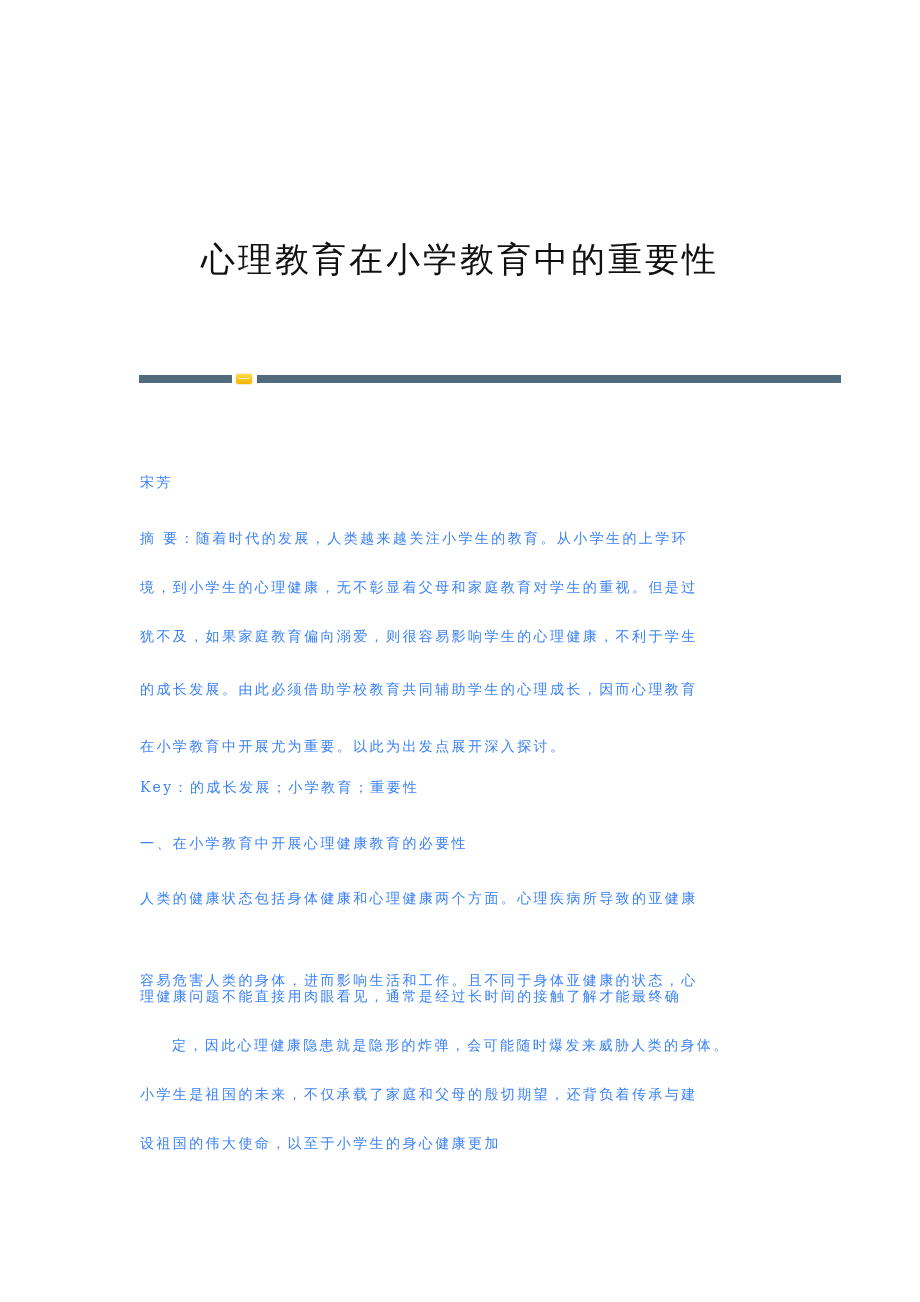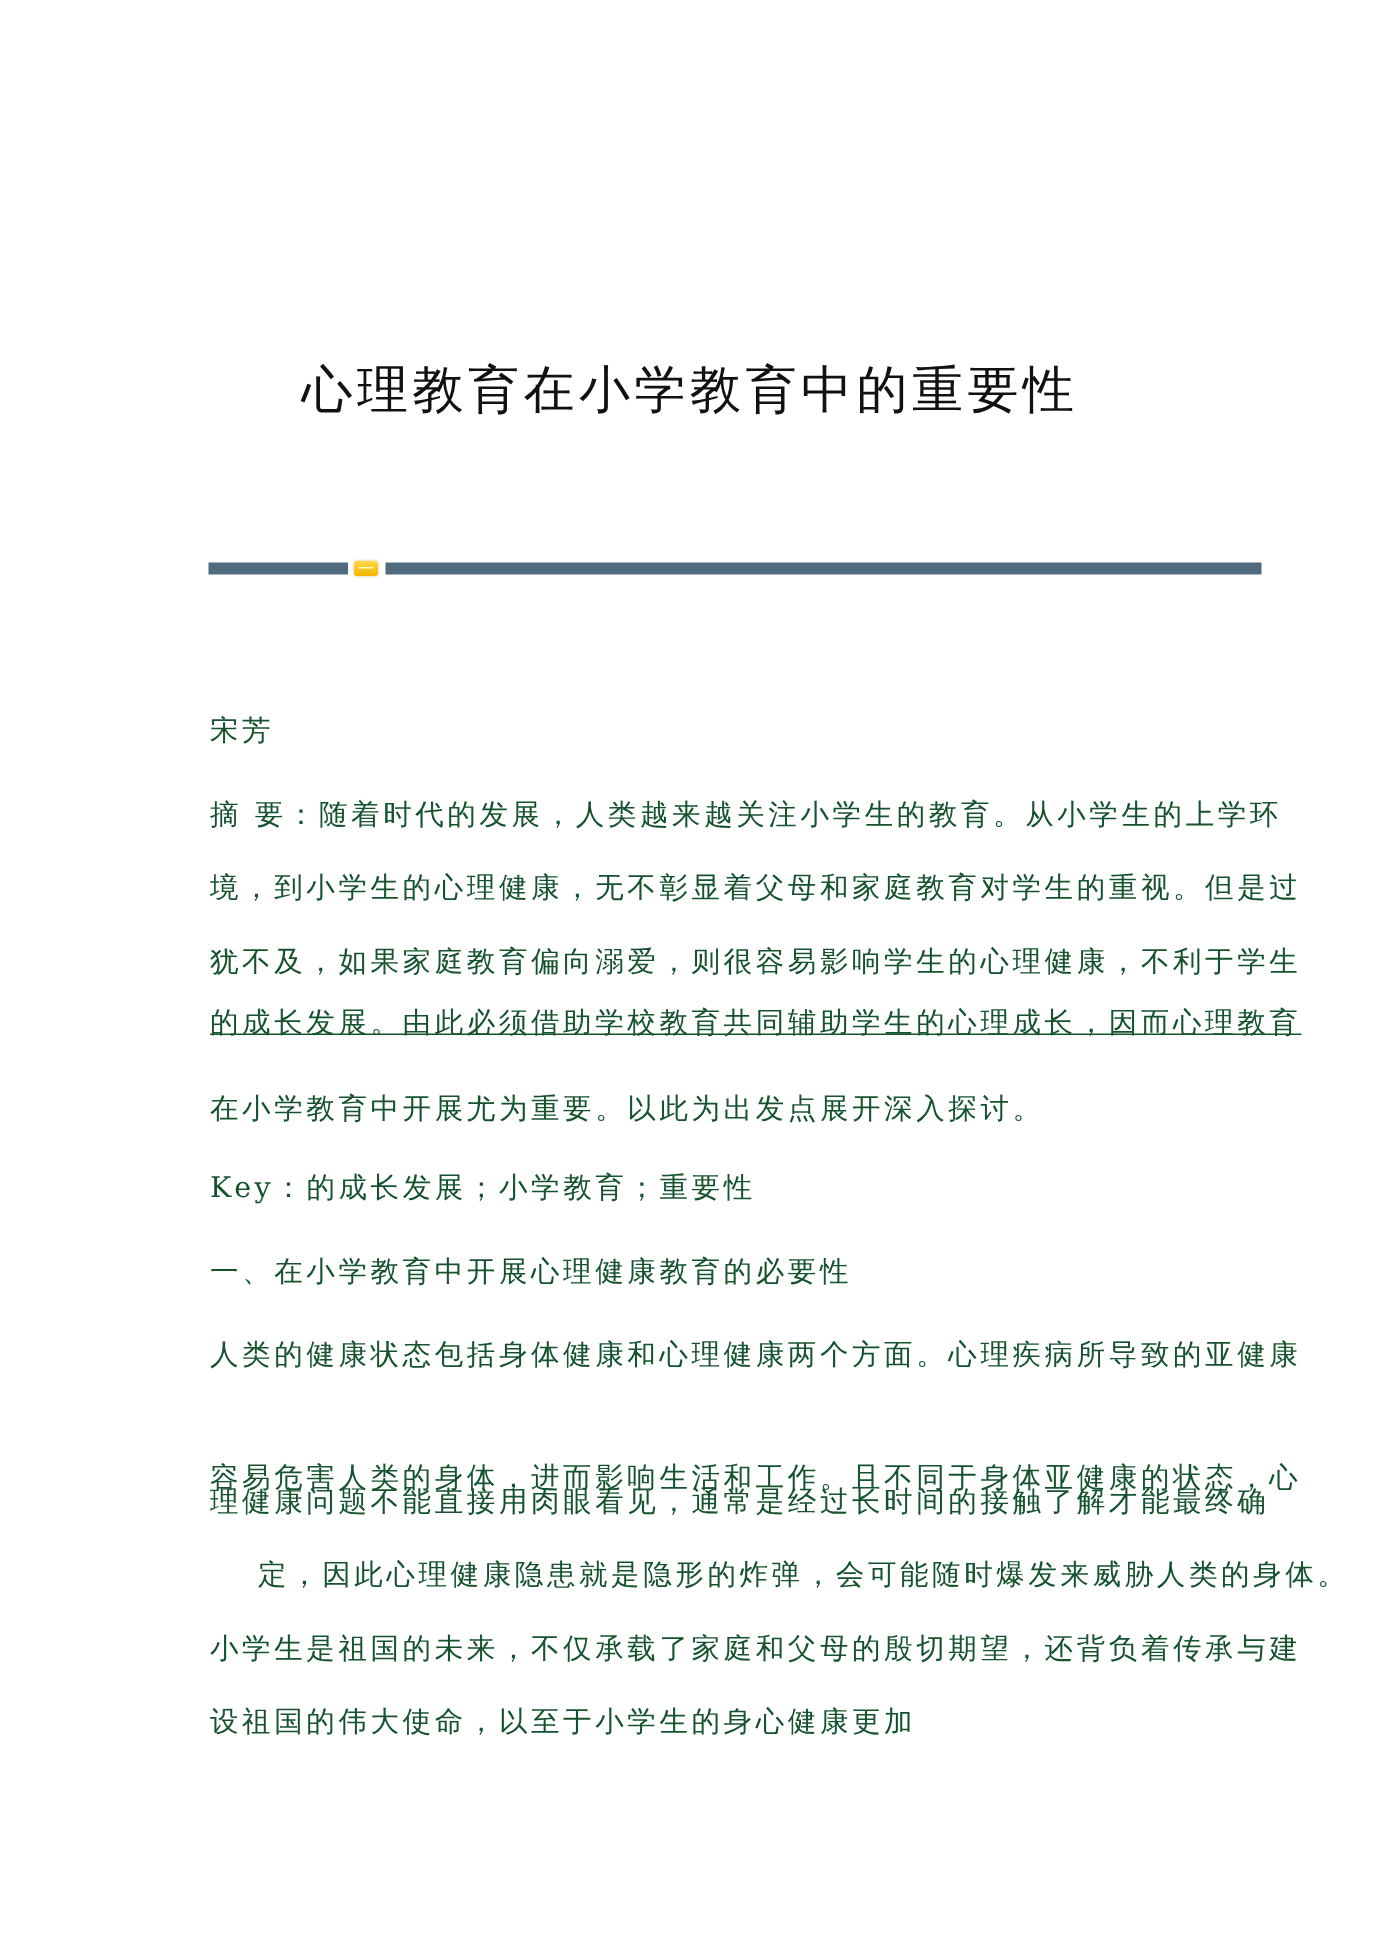--- a/index.html
+++ b/index.html
@@ -7,43 +7,43 @@
          font-family: "DejaVu Serif", "Liberation Serif", serif; color: #1a1a1a; }
   .title { position: absolute; left: 0; width: 920px; top: 214px; text-align: center;
            font-size: 34px; letter-spacing: 3px; color: #111; font-weight: normal; }
   .divider { position: absolute; top: 375px; height: 8px; left: 139px; width: 702px; }
   .divider .seg-left { position: absolute; left: 0; top: 0; width: 93px; height: 8px; background: #4f6b7d; }
   .divider .seg-right { position: absolute; left: 118px; top: 0; width: 584px; height: 8px; background: #4f6b7d; }
   .divider .ornament { position: absolute; left: 97px; top: -1px; width: 16px; height: 10px;
            background: linear-gradient(#ffd84a, #f3b400); border-radius: 2px;
            box-shadow: 0 0 2px rgba(180,120,0,0.5); }
   .divider .ornament::after { content: ""; position: absolute; left: 3px; right: 3px; top: 4px; height: 1px; background: #fff6c0; }
-  .text { position: absolute; left: 140px; width: 640px; font-size: 19px; letter-spacing: 2.4px; color: #14532d; white-space: nowrap; }
+  .text { position: absolute; left: 140px; width: 640px; font-size: 14px; letter-spacing: 2.4px; color: #3b82f6; white-space: nowrap; }
   .line { position: absolute; left: 0; }
 </style>
 </head>
 <body>
 
 <div>
   <h1 class="title">心理教育在小学教育中的重要性</h1>
 
   <div class="divider">
     <div class="seg-left"></div>
     <div class="ornament"></div>
     <div class="seg-right"></div>
   </div>
 
   <div class="text" style="top:474px;">宋芳</div>
 
   <div class="text" style="top:530px;">
     <div class="line" style="top:0px;">摘 要：随着时代的发展，人类越来越关注小学生的教育。从小学生的上学环</div>
     <div class="line" style="top:49px;">境，到小学生的心理健康，无不彰显着父母和家庭教育对学生的重视。但是过</div>
     <div class="line" style="top:98px;">犹不及，如果家庭教育偏向溺爱，则很容易影响学生的心理健康，不利于学生</div>
-    <div class="line" style="top:139px;text-decoration:underline;">的成长发展。由此必须借助学校教育共同辅助学生的心理成长，因而心理教育</div>
-    <div class="line" style="top:196px;">在小学教育中开展尤为重要。以此为出发点展开深入探讨。</div>
+    <div class="line" style="top:151px;">的成长发展。由此必须借助学校教育共同辅助学生的心理成长，因而心理教育</div>
+    <div class="line" style="top:208px;">在小学教育中开展尤为重要。以此为出发点展开深入探讨。</div>
   </div>
 
   <div class="text" style="top:779px;">Key：的成长发展；小学教育；重要性</div>
 
   <div class="text" style="top:835px;">一、在小学教育中开展心理健康教育的必要性</div>
 
   <div class="text" style="top:890px;">
     <div class="line" style="top:0px;">人类的健康状态包括身体健康和心理健康两个方面。心理疾病所导致的亚健康</div>
     <div class="line" style="top:49px;margin-top:33px;">容易危害人类的身体，进而影响生活和工作。且不同于身体亚健康的状态，心</div>
     <div class="line" style="top:98px;">理健康问题不能直接用肉眼看见，通常是经过长时间的接触了解才能最终确</div>

